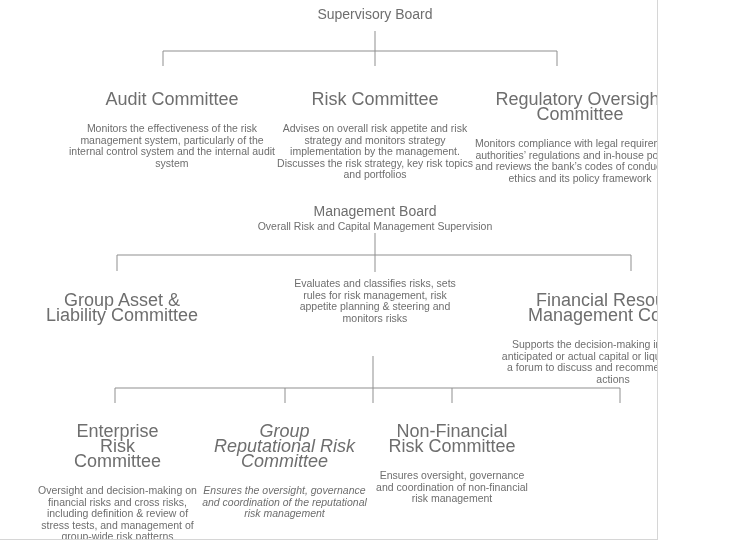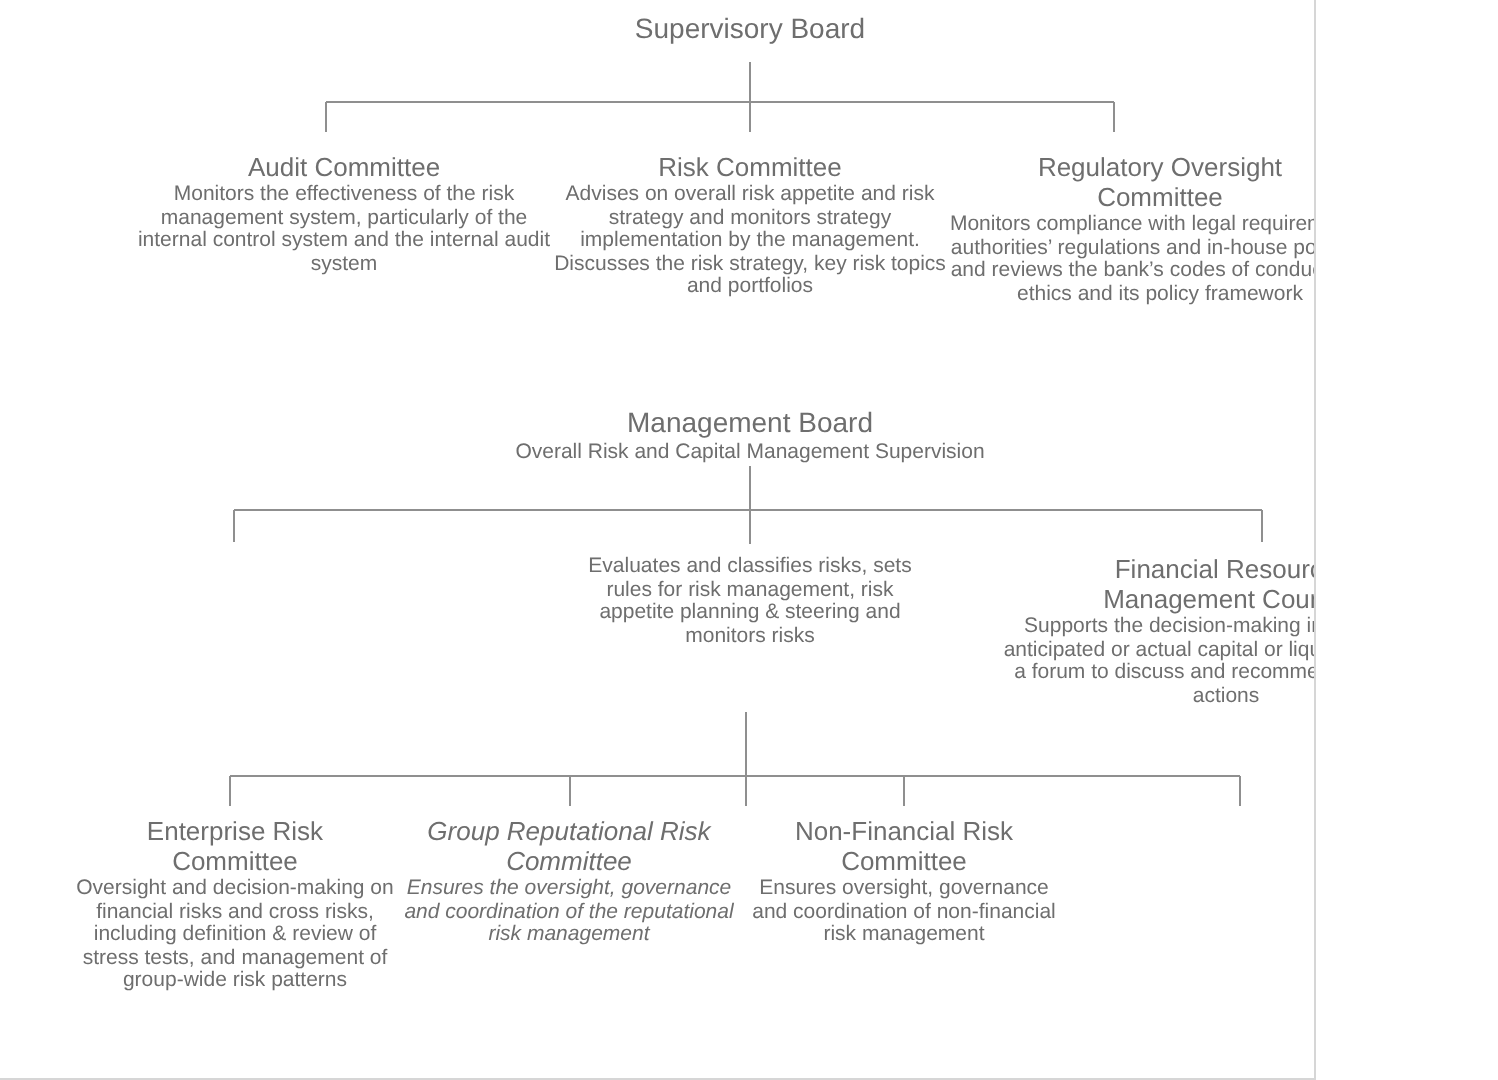--- a/index.html
+++ b/index.html
@@ -29,24 +29,24 @@
     width: 749px; height: 540px;
     pointer-events: none;
   }
   .connectors line { stroke: var(--line); stroke-width: 1; }
 
   .node {
     position: absolute;
     text-align: center;
   }
   .node-title {
-    font-size: 13px;
+    font-size: 18px;
     line-height: 15px;
     color: var(--text);
-    margin: 0 auto;
+    margin: 16px auto;
   }
   .node-desc {
     font-size: 10.5px;
     line-height: 11.5px;
     color: var(--text);
     margin: 1px auto 0 auto;
   }
   .board-title {
     font-size: 14px;
     line-height: 15px;
@@ -100,20 +100,21 @@
     <div class="node-title" style="max-width:170px;">Regulatory Oversight Committee</div>
     <div class="node-desc">Monitors compliance with legal requirements, authorities’ regulations and in-house policies, and reviews the bank’s codes of conduct and ethics and its policy framework</div>
   </div>
 
   <div class="node" style="left:225px; top:204px; width:300px;">
     <div class="board-title">Management Board</div>
     <div class="board-subtitle">Overall Risk and Capital Management Supervision</div>
   </div>
 
   <div class="node" style="left:12px; top:277px; width:220px;">
+    <div class="node-title" style="max-width:175px;">Group Asset &amp; Liability Committee</div>
   </div>
 
   <div class="node" style="left:285px; top:277px; width:180px;">
     <div class="node-desc" style="max-width:172px;">Evaluates and classifies risks, sets rules for risk management, risk appetite planning &amp; steering and monitors risks</div>
   </div>
 
   <div class="node" style="left:498px; top:277px; width:230px;">
     <div class="node-title" style="max-width:175px;text-align:center;">Financial Resource Management Council</div>
     <div class="node-desc">Supports the decision-making in a period of anticipated or actual capital or liquidity stress as a forum to discuss and recommend mitigating actions</div>
   </div>

